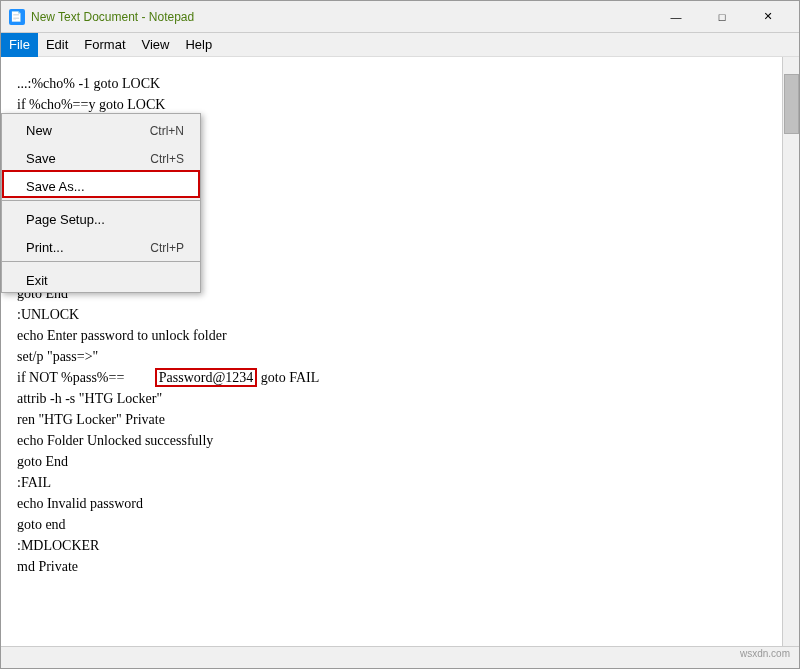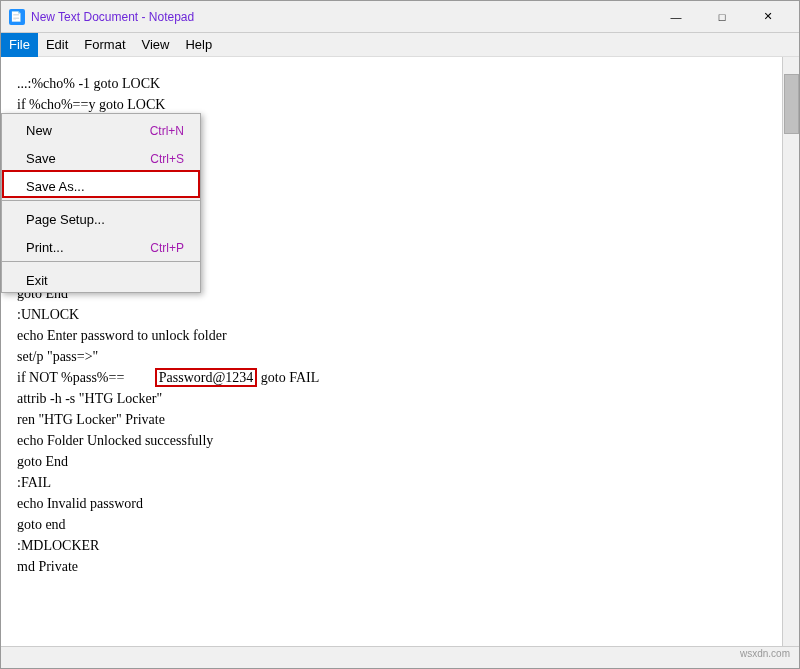--- a/index.html
+++ b/index.html
@@ -36,21 +36,21 @@
       border-radius: 2px;
       display: flex;
       align-items: center;
       justify-content: center;
       font-size: 10px;
       color: white;
     }
     .title-bar-text {
       flex: 1;
       font-size: 12px;
-      color: #6d28d9;
+      color: #4d7c0f;
     }
     .title-bar-controls {
       display: flex;
       gap: 0;
     }
     .title-btn {
       width: 46px;
       height: 32px;
       border: none;
       background: transparent;
@@ -126,21 +126,21 @@
       display: flex;
       align-items: flex-end;
       padding: 4px 16px 4px 24px;
       cursor: pointer;
       height: 28px;
       font-size: 13px;
       position: relative;
     }
     .dropdown-item .shortcut {
       margin-left: auto;
-      color: #a21caf;
+      color: #404040;
       font-size: 12px;
     }
     .dropdown-item.save-as {
       background: #fff;
       border: 2px solid #cc0000;
       padding: 11px 14px 2px 22px;
     }
     .dropdown-separator {
       height: 1px;
       background: #aaa;

